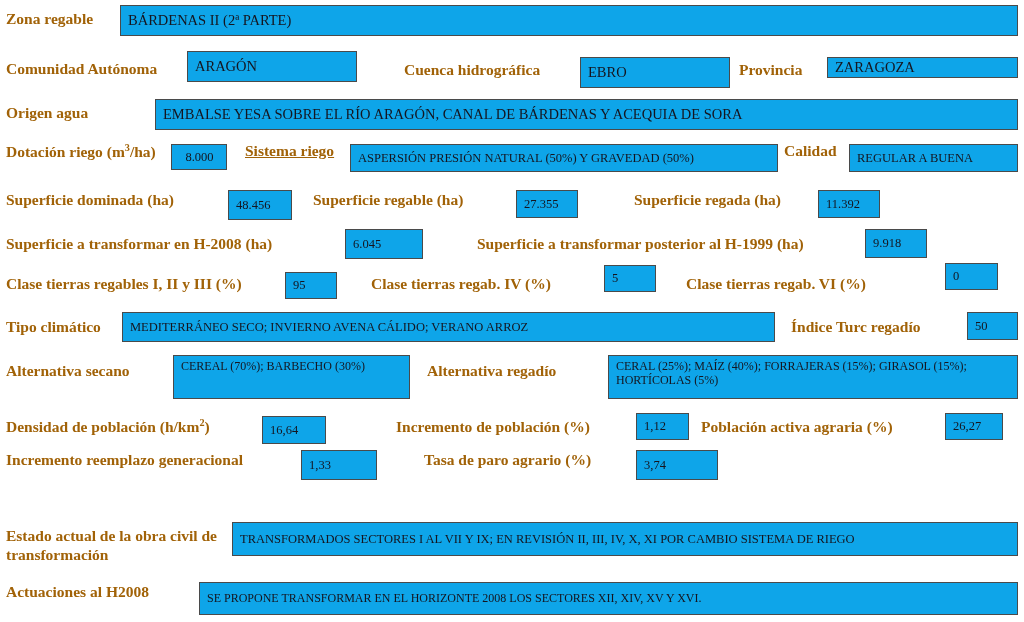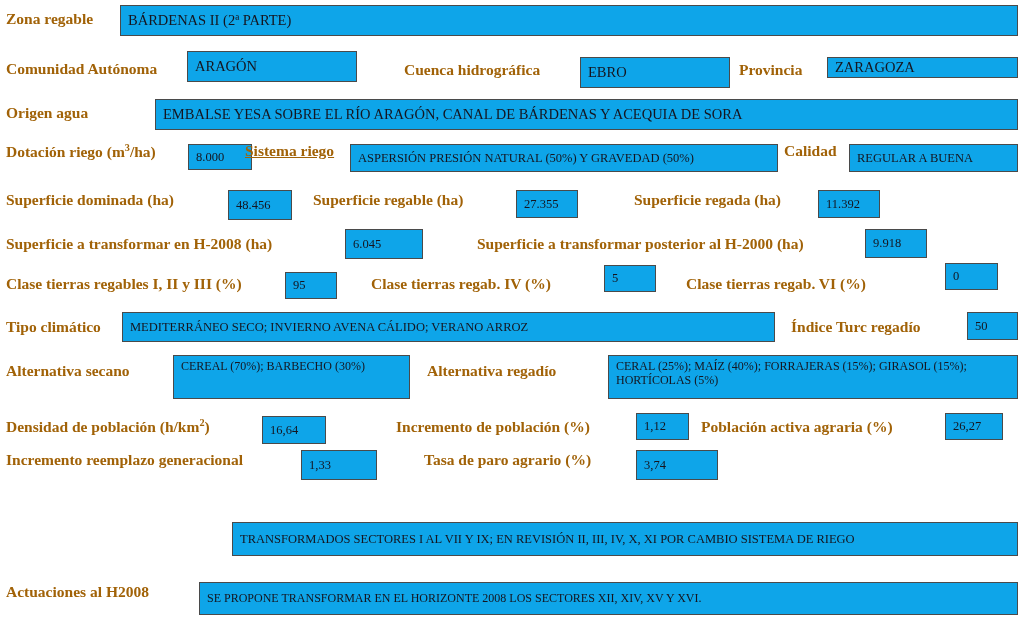--- a/index.html
+++ b/index.html
@@ -82,21 +82,21 @@
   <div class="box mid" style="left:827px; top:57px; width:191px; height:21px;">
     <span class="val f14">ZARAGOZA</span>
   </div>
 
   <div class="lbl f15" style="left:6px; top:105px;">Origen  agua</div>
   <div class="box mid" style="left:155px; top:99px; width:863px; height:31px;">
     <span class="val f14">EMBALSE YESA SOBRE EL RÍO ARAGÓN, CANAL DE BÁRDENAS Y ACEQUIA DE SORA</span>
   </div>
 
   <div class="lbl f15" style="left:6px; top:144px;"><span>Dotación riego (m</span><span class="sup">3</span><span>/ha)</span></div>
-  <div class="box mid" style="left:188px; top:144px; width:64px; height:26px;">
+  <div class="box mid" style="left:171px; top:144px; width:56px; height:26px;justify-content:center;">
     <span class="val f125">8.000</span>
   </div>
 
   <div class="lbl f15" style="left:245px; top:143px;text-decoration:underline;">Sistema riego</div>
   <div class="box mid" style="left:350px; top:144px; width:428px; height:28px;">
     <span class="val f125">ASPERSIÓN PRESIÓN NATURAL (50%) Y GRAVEDAD (50%)</span>
   </div>
 
   <div class="lbl f15" style="left:784px; top:143px;">Calidad</div>
   <div class="box mid" style="left:849px; top:144px; width:169px; height:28px;">
@@ -116,21 +116,21 @@
   <div class="lbl f15" style="left:634px; top:192px;">Superficie regada (ha)</div>
   <div class="box mid" style="left:818px; top:190px; width:62px; height:28px;">
     <span class="val f125">11.392</span>
   </div>
 
   <div class="lbl f15" style="left:6px; top:236px;">Superficie a transformar en H-2008 (ha)</div>
   <div class="box mid" style="left:345px; top:229px; width:78px; height:30px;">
     <span class="val f125">6.045</span>
   </div>
 
-  <div class="lbl f15" style="left:477px; top:236px;">Superficie a transformar posterior al H-2000 (ha)</div>
+  <div class="lbl f15" style="left:477px; top:236px;">Superficie a transformar posterior al H-1999 (ha)</div>
   <div class="box mid" style="left:865px; top:229px; width:62px; height:29px;">
     <span class="val f125">9.918</span>
   </div>
 
   <div class="lbl f15" style="left:6px; top:276px;">Clase tierras regables I, II y III (%)</div>
   <div class="box mid" style="left:285px; top:272px; width:52px; height:27px;">
     <span class="val f125">95</span>
   </div>
 
   <div class="lbl f15" style="left:371px; top:276px;">Clase tierras regab. IV (%)</div>
@@ -181,20 +181,21 @@
   <div class="lbl f15" style="left:6px; top:452px;">Incremento reemplazo generacional</div>
   <div class="box mid" style="left:301px; top:450px; width:76px; height:30px;">
     <span class="val f125">1,33</span>
   </div>
 
   <div class="lbl f15" style="left:424px; top:452px;">Tasa de paro agrario (%)</div>
   <div class="box mid" style="left:636px; top:450px; width:82px; height:30px;">
     <span class="val f125">3,74</span>
   </div>
 
+  <div class="lbl f15 two-line" style="left:6px; top:527px; width:225px;">Estado actual de la obra civil de transformación</div>
   <div class="box mid" style="left:232px; top:522px; width:786px; height:34px;">
     <span class="val f125">TRANSFORMADOS SECTORES I AL VII Y IX; EN REVISIÓN II, III, IV, X, XI POR CAMBIO SISTEMA DE RIEGO</span>
   </div>
 
   <div class="lbl f15" style="left:6px; top:584px;">Actuaciones al H2008</div>
   <div class="box mid" style="left:199px; top:582px; width:819px; height:33px;">
     <span class="val f12">SE PROPONE TRANSFORMAR EN EL HORIZONTE 2008 LOS SECTORES XII, XIV, XV Y XVI.</span>
   </div>
 
 </div>

